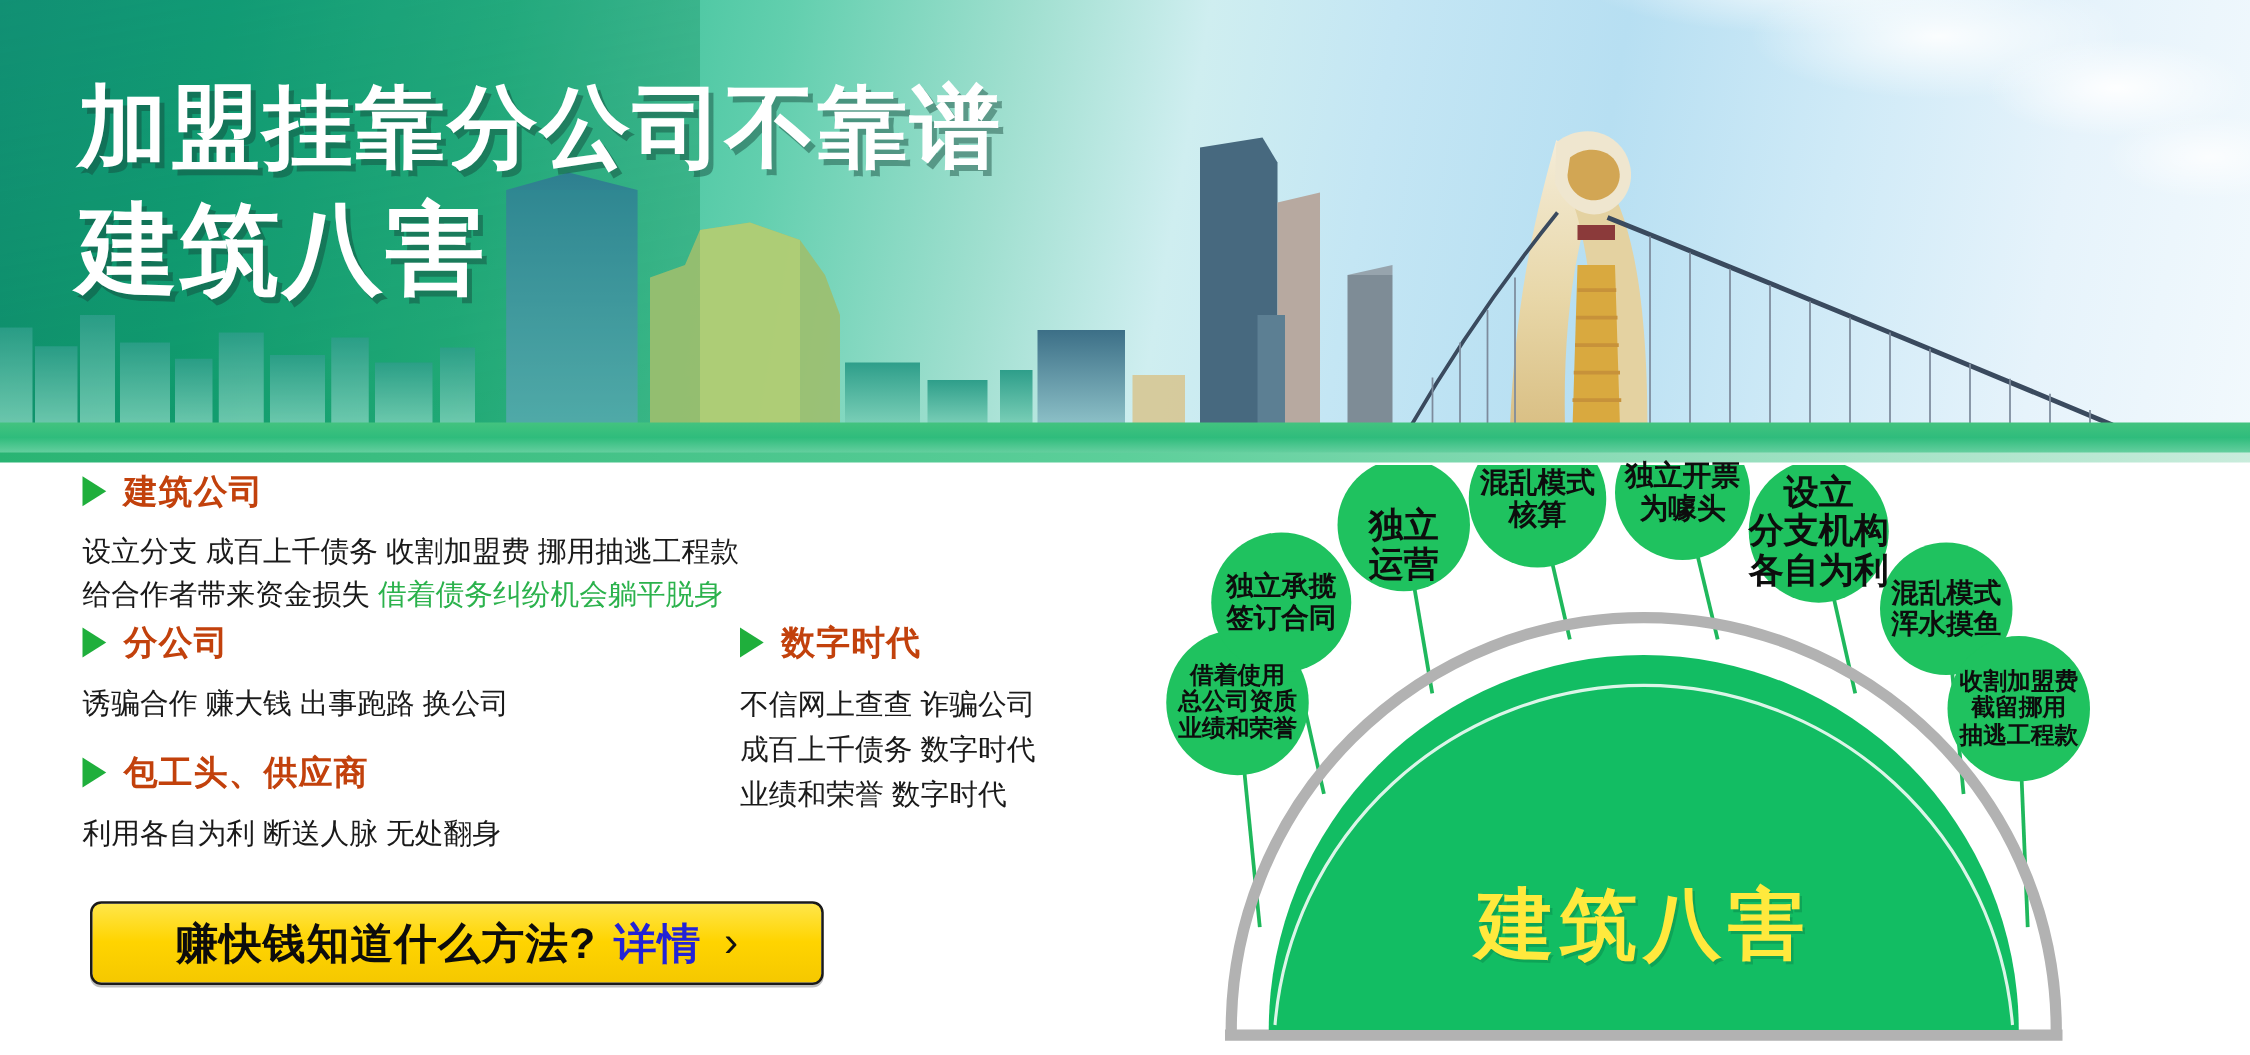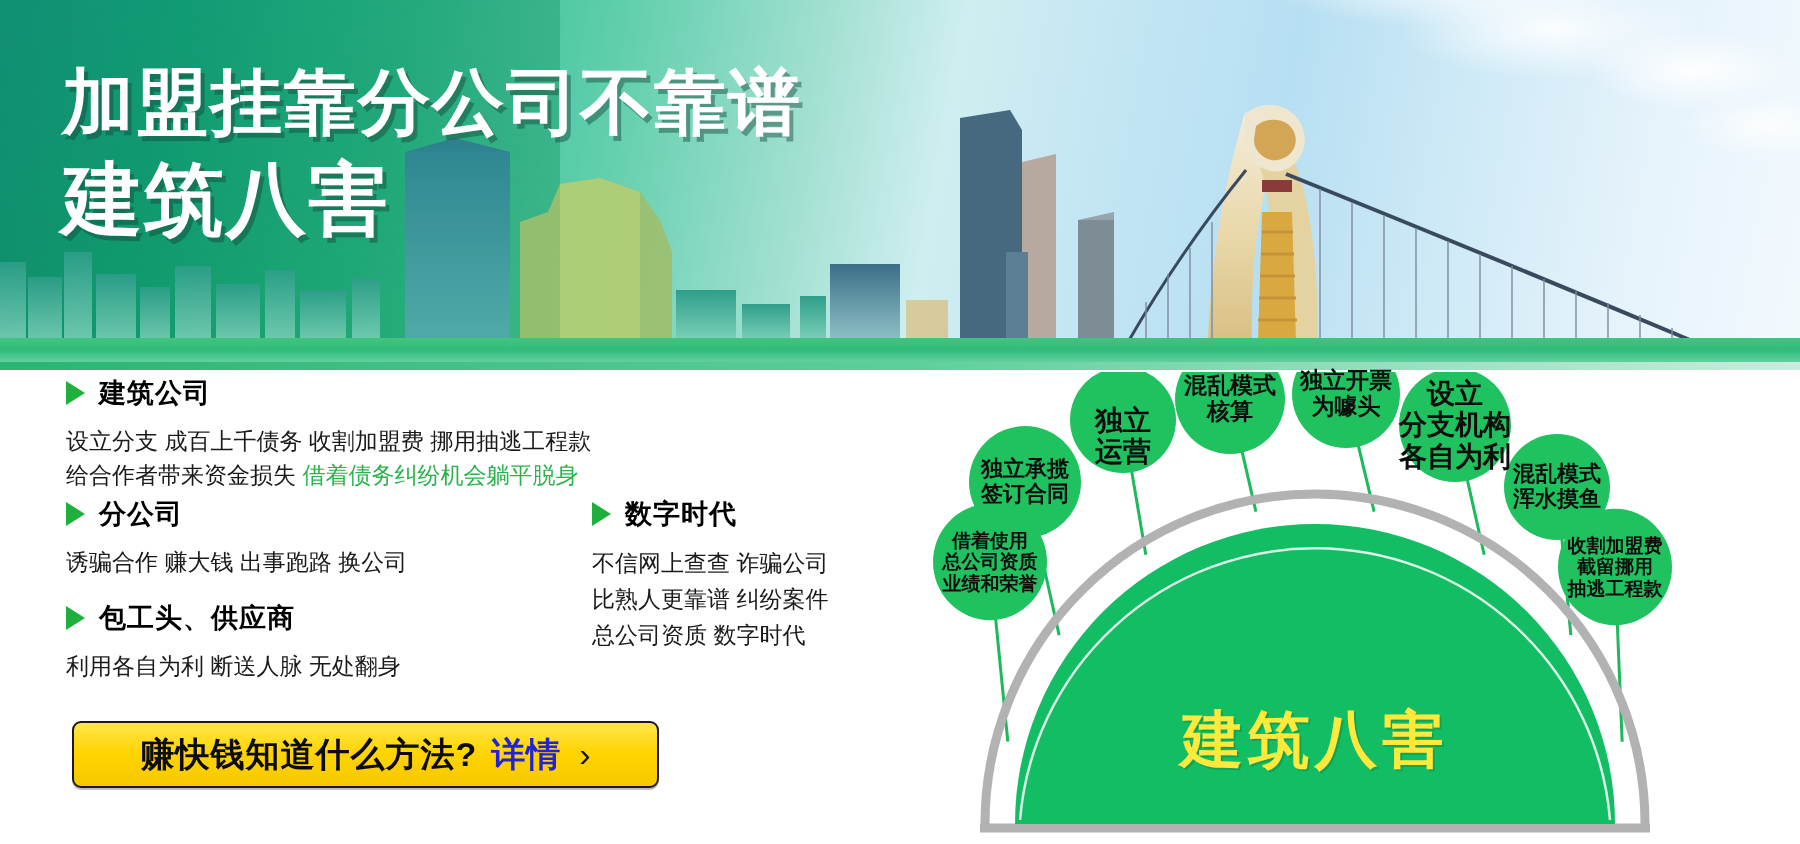--- a/index.html
+++ b/index.html
@@ -63,21 +63,21 @@
   }
   .headline .l1 { font-size:72px; line-height:84px; white-space:nowrap; }
   .headline .l2 { font-size:80px; line-height:96px; white-space:nowrap; margin-top:8px; }
 
   
   .left-col { position:absolute; left:0; top:380px; width:830px; height:464px; }
 
   .sec { position:absolute; }
   .sec-head {
     display:flex; align-items:center; gap:14px;
-    color:#000000; font-size:27px; font-weight:bold; letter-spacing:1px;
+    color:#c2410c; font-size:27px; font-weight:bold; letter-spacing:1px;
   }
   .tri {
     width:0; height:0;
     border-left:19px solid #1faf3c;
     border-top:12px solid transparent;
     border-bottom:12px solid transparent;
     flex:0 0 auto;
   }
   .sec-body { margin-top:13px; color:#1a1a1a; font-size:23px; line-height:34px; white-space:nowrap; }
   .hl-green { color:#2bb24c; }
@@ -256,22 +256,22 @@
     </div>
   </div>
 
   <div class="sec" id="sec-digital">
     <div class="sec-head">
       <span class="tri"></span>
       <span>数字时代</span>
     </div>
     <div class="sec-body">
       <div>不信网上查查 诈骗公司</div>
-      <div>比熟人更靠谱 纠纷案件</div>
-      <div>总公司资质 数字时代</div>
+      <div>成百上千债务 数字时代</div>
+      <div>业绩和荣誉 数字时代</div>
     </div>
   </div>
 
   <div class="cta">
     <span class="cta-main">赚快钱知道什么方法?</span>
     <span class="cta-more">详情</span>
     <span class="cta-chev">›</span>
   </div>
 </div>
 

